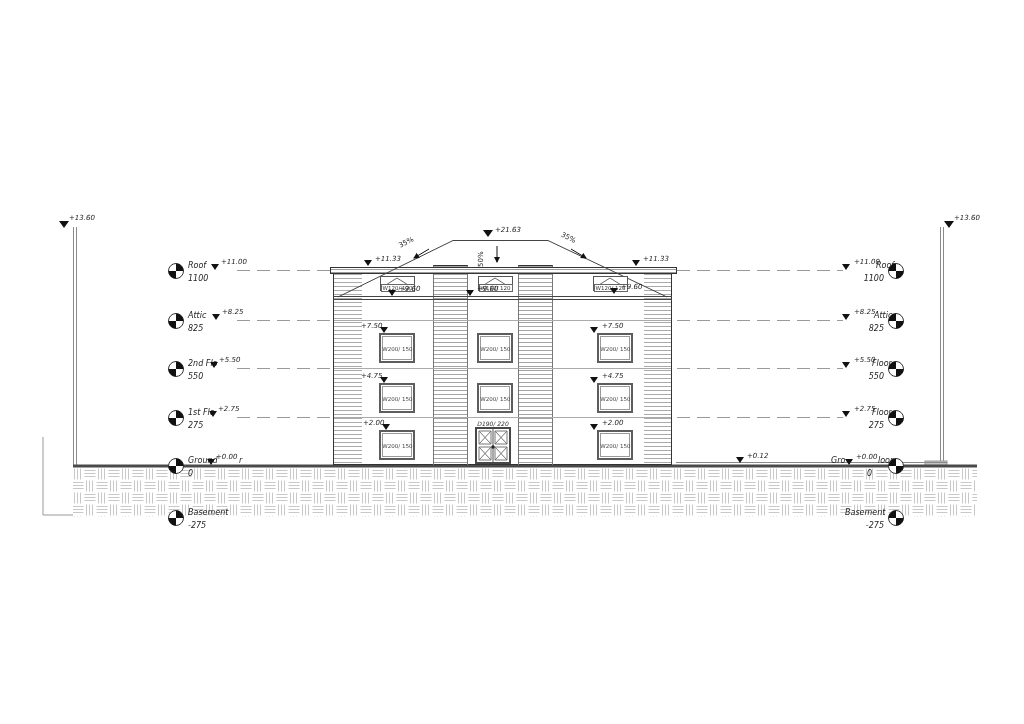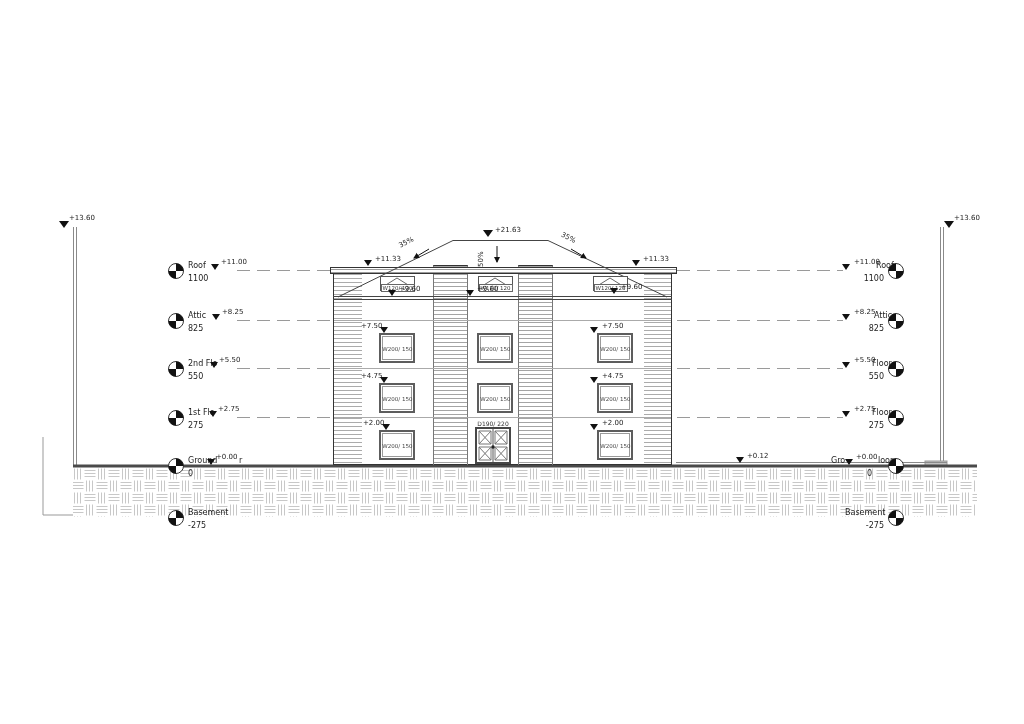--- a/index.html
+++ b/index.html
@@ -1,19 +1,19 @@
 <!DOCTYPE html>
 <html><head>
 <meta charset="utf-8">
 <style>
   html,body{margin:0;padding:0;background:#fff;}
   #canvas{position:relative;width:1024px;height:724px;background:#ffffff;overflow:hidden;
           font-family:"DejaVu Sans", sans-serif;color:#222;}
   svg.layer{position:absolute;left:0;top:0;pointer-events:none;}
-  .lbl{position:absolute;font-size:7px;line-height:8px;color:#1c1c1c;white-space:nowrap;}
+  .lbl{position:absolute;font-size:7px;line-height:8px;color:#1c1c1c;white-space:nowrap;font-style:italic;}
   .name{font-size:8px;line-height:9px;}
   .val{font-size:8px;line-height:9px;}
   .tiny{font-size:6px;line-height:7px;color:#333;}
   .tri{position:absolute;width:0;height:0;border-left:5px solid transparent;
        border-right:5px solid transparent;border-top:7px solid #111;}
   .tri.sm{border-left-width:4px;border-right-width:4px;border-top-width:6px;}
   .datum{position:absolute;width:16px;height:16px;}
   
   .wall{position:absolute;left:333px;top:274px;width:339px;height:191px;background:#fff;
         border-left:1px solid #333;border-right:1px solid #333;border-bottom:1px solid #333;box-sizing:border-box;}

